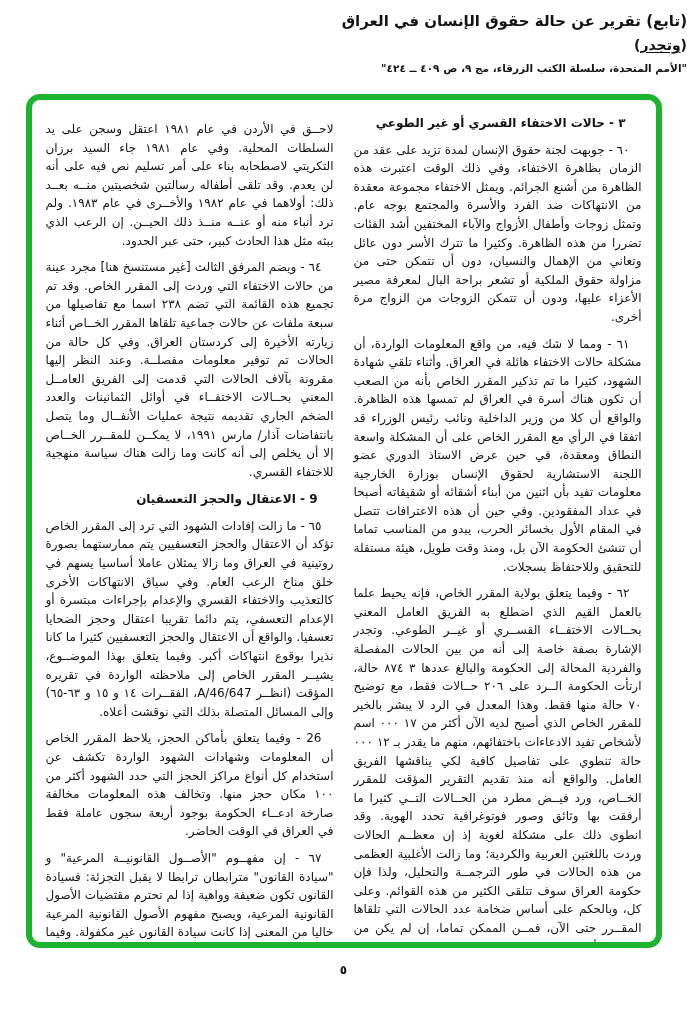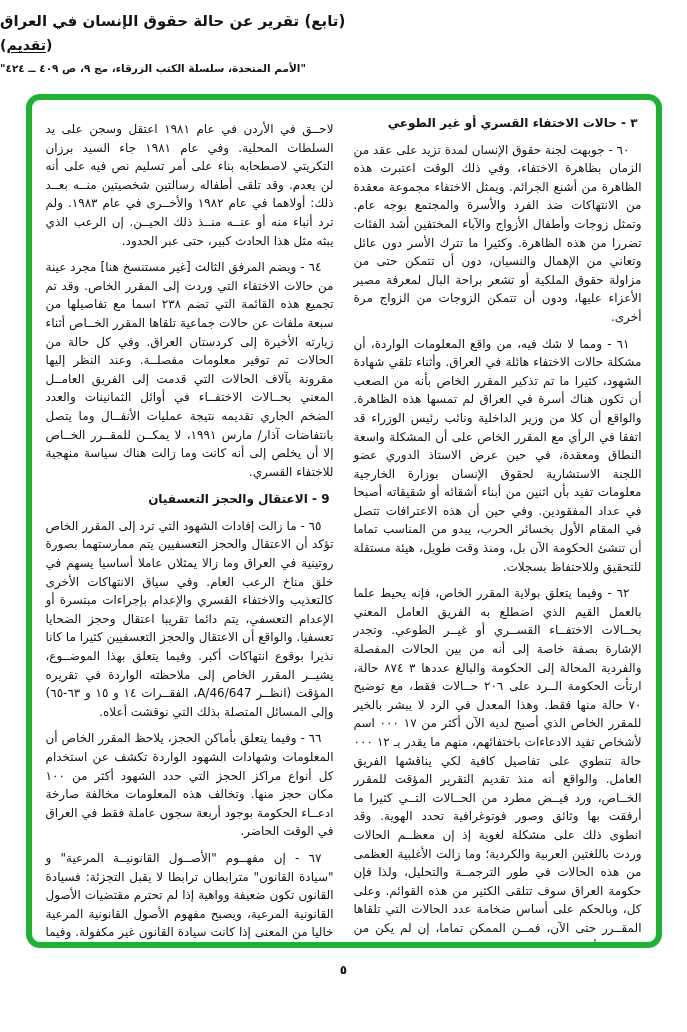--- a/index.html
+++ b/index.html
@@ -13,21 +13,21 @@
     color: #141414;
   }
   .page {
     position: relative;
     width: 687px;
     height: 1032px;
     direction: rtl;
   }
   .doc-header {
     padding-top: 12px;
-    text-align: left;
+    text-align: right;
   }
   .doc-title {
     font-size: 15px;
     font-weight: bold;
     letter-spacing: 0.2px;
   }
   .doc-subtitle {
     font-size: 14px;
     font-weight: bold;
     margin-top: 7px;
@@ -63,21 +63,21 @@
   }
   .para {
     margin: 8px 0 4px 0;
     text-indent: 12px;
   }
   .para.no-indent {
     text-indent: 0;
   }
   .sec-heading {
     font-weight: bold;
-    margin: 9px 4px 4px 0;
+    margin: 9px 16px 4px 0;
     text-align: right;
   }
   .sec-heading.first {
     margin-top: 2px;
   }
   .page-number {
     position: absolute;
     left: 0;
     right: 0;
     top: 963px;
@@ -86,40 +86,40 @@
     font-weight: bold;
   }
 </style>
 </head>
 <body>
 
 <div class="page">
 
   <div class="doc-header">
     <div class="doc-title">(تابع) تقرير عن حالة حقوق الإنسان في العراق</div>
-    <div class="doc-subtitle"><span>(</span><span class="underlined">تقديم</span><span>)</span></div>
+    <div class="doc-subtitle"><span>(</span><span class="underlined">وتجدر</span><span>)</span></div>
     <div class="doc-source">"الأمم المتحدة، سلسلة الكتب الزرقاء، مج ٩، ص ٤٠٩ ــ ٤٢٤"</div>
   </div>
 
   <div class="frame" style="border-color: rgb(28, 179, 46);">
 
     <div class="col">
       <div class="sec-heading first">٣ - حالات الاختفاء القسري أو غير الطوعي</div>
       <p class="para">٦٠ - جوبهت لجنة حقوق الإنسان لمدة تزيد على عقد من الزمان بظاهرة الاختفاء، وفي ذلك الوقت اعتبرت هذه الظاهرة من أشنع الجرائم. ويمثل الاختفاء مجموعة معقدة من الانتهاكات ضد الفرد والأسرة والمجتمع بوجه عام. وتمثل زوجات وأطفال الأزواج والآباء المختفين أشد الفئات تضررا من هذه الظاهرة. وكثيرا ما تترك الأسر دون عائل وتعاني من الإهمال والنسيان، دون أن تتمكن حتى من مزاولة حقوق الملكية أو تشعر براحة البال لمعرفة مصير الأعزاء عليها، ودون أن تتمكن الزوجات من الزواج مرة أخرى.</p>
       <p class="para">٦١ - ومما لا شك فيه، من واقع المعلومات الواردة، أن مشكلة حالات الاختفاء هائلة في العراق. وأثناء تلقي شهادة الشهود، كثيرا ما تم تذكير المقرر الخاص بأنه من الصعب أن تكون هناك أسرة في العراق لم تمسها هذه الظاهرة. والواقع أن كلا من وزير الداخلية ونائب رئيس الوزراء قد اتفقا في الرأي مع المقرر الخاص على أن المشكلة واسعة النطاق ومعقدة، في حين عرض الاستاذ الدوري عضو اللجنة الاستشارية لحقوق الإنسان بوزارة الخارجية معلومات تفيد بأن اثنين من أبناء أشقائه أو شقيقاته أصبحا في عداد المفقودين. وفي حين أن هذه الاعترافات تتصل في المقام الأول بخسائر الحرب، يبدو من المناسب تماما أن تنشئ الحكومة الآن بل، ومنذ وقت طويل، هيئة مستقلة للتحقيق وللاحتفاظ بسجلات.</p>
       <p class="para">٦٢ - وفيما يتعلق بولاية المقرر الخاص، فإنه يحيط علما بالعمل القيم الذي اضطلع به الفريق العامل المعني بحــالات الاختفــاء القســري أو غيــر الطوعي. وتجدر الإشارة بصفة خاصة إلى أنه من بين الحالات المفصلة والفردية المحالة إلى الحكومة والبالغ عددها ٣ ٨٧٤ حالة، ارتأت الحكومة الــرد على ٢٠٦ حــالات فقط، مع توضيح ٧٠ حالة منها فقط. وهذا المعدل في الرد لا يبشر بالخير للمقرر الخاص الذي أصبح لديه الآن أكثر من ١٧ ٠٠٠ اسم لأشخاص تفيد الادعاءات باختفائهم، منهم ما يقدر بـ ١٢ ٠٠٠ حالة تنطوي على تفاصيل كافية لكي يناقشها الفريق العامل. والواقع أنه منذ تقديم التقرير المؤقت للمقرر الخــاص، ورد فيــض مطرد من الحــالات التــي كثيرا ما أرفقت بها وثائق وصور فوتوغرافية تحدد الهوية. وقد انطوى ذلك على مشكلة لغوية إذ إن معظــم الحالات وردت باللغتين العربية والكردية؛ وما زالت الأغلبية العظمى من هذه الحالات في طور الترجمــة والتحليل، ولذا فإن حكومة العراق سوف تتلقى الكثير من هذه القوائم. وعلى كل، وبالحكم على أساس ضخامة عدد الحالات التي تلقاها المقــرر حتى الآن، فمــن الممكن تماما، إن لم يكن من المرجح، أن تكون التقديرات الكردية بوجود ١٨٢ ٠٠٠ حالة اختفاء هي تقديرات واقعية.</p>
 
     </div>
 
     <div class="col">
       <p class="para no-indent">لاحــق في الأردن في عام ١٩٨١ اعتقل وسجن على يد السلطات المحلية. وفي عام ١٩٨١ جاء السيد برزان التكريتي لاصطحابه بناء على أمر تسليم نص فيه على أنه لن يعدم. وقد تلقى أطفاله رسالتين شخصيتين منــه بعــد ذلك: أولاهما في عام ١٩٨٢ والأخــرى في عام ١٩٨٣. ولم ترد أنباء منه أو عنــه منــذ ذلك الحيــن. إن الرعب الذي يبثه مثل هذا الحادث كبير، حتى عبر الحدود.</p>
       <p class="para">٦٤ - ويضم المرفق الثالث [غير مستنسخ هنا] مجرد عينة من حالات الاختفاء التي وردت إلى المقرر الخاص. وقد تم تجميع هذه القائمة التي تضم ٢٣٨ اسما مع تفاصيلها من سبعة ملفات عن حالات جماعية تلقاها المقرر الخــاص أثناء زيارته الأخيرة إلى كردستان العراق. وفي كل حالة من الحالات تم توفير معلومات مفصلــة. وعند النظر إليها مقرونة بآلاف الحالات التي قدمت إلى الفريق العامــل المعني بحــالات الاختفــاء في أوائل الثمانينات والعدد الضخم الجاري تقديمه نتيجة عمليات الأنفــال وما يتصل بانتفاضات آذار/ مارس ١٩٩١، لا يمكــن للمقــرر الخــاص إلا أن يخلص إلى أنه كانت وما زالت هناك سياسة منهجية للاختفاء القسري.</p>
       <div class="sec-heading">9 - الاعتقال والحجز التعسفيان</div>
       <p class="para">٦٥ - ما زالت إفادات الشهود التي ترد إلى المقرر الخاص تؤكد أن الاعتقال والحجز التعسفيين يتم ممارستهما بصورة روتينية في العراق وما زالا يمثلان عاملا أساسيا يسهم في خلق مناخ الرعب العام. وفي سياق الانتهاكات الأخرى كالتعذيب والاختفاء القسري والإعدام بإجراءات مبتسرة أو الإعدام التعسفي، يتم دائما تقريبا اعتقال وحجز الضحايا تعسفيا. والواقع أن الاعتقال والحجز التعسفيين كثيرا ما كانا نذيرا بوقوع انتهاكات أكبر. وفيما يتعلق بهذا الموضــوع، يشيــر المقرر الخاص إلى ملاحظته الواردة في تقريره المؤقت (انظــر A/46/647، الفقــرات ١٤ و ١٥ و ٦٣-٦٥) وإلى المسائل المتصلة بذلك التي نوقشت أعلاه.</p>
-      <p class="para">٦٦ - وفيما يتعلق بأماكن الحجز، يلاحظ المقرر الخاص أن المعلومات وشهادات الشهود الواردة تكشف عن استخدام كل أنواع مراكز الحجز التي حدد الشهود أكثر من ١٠٠ مكان حجز منها. وتخالف هذه المعلومات مخالفة صارخة ادعــاء الحكومة بوجود أربعة سجون عاملة فقط في العراق في الوقت الحاضر.</p>
+      <p class="para">26 - وفيما يتعلق بأماكن الحجز، يلاحظ المقرر الخاص أن المعلومات وشهادات الشهود الواردة تكشف عن استخدام كل أنواع مراكز الحجز التي حدد الشهود أكثر من ١٠٠ مكان حجز منها. وتخالف هذه المعلومات مخالفة صارخة ادعــاء الحكومة بوجود أربعة سجون عاملة فقط في العراق في الوقت الحاضر.</p>
       <p class="para">٦٧ - إن مفهــوم "الأصــول القانونيــة المرعية" و "سيادة القانون" مترابطان ترابطا لا يقبل التجزئة: فسيادة القانون تكون ضعيفة وواهية إذا لم تحترم مقتضيات الأصول القانونية المرعية، ويصبح مفهوم الأصول القانونية المرعية خاليا من المعنى إذا كانت سيادة القانون غير مكفولة. وفيما يتعلق بالقانون الدولي لحقوق الإنسان، يرد بصفة خاصة وصف هذين المفهومين في المادتيــن ١٠ و ١١ مــن الإعــلان العالمي</p>
     </div>
 
   </div>
 
   <div class="page-number">٥</div>
 
 </div>
 
 </body></html>

